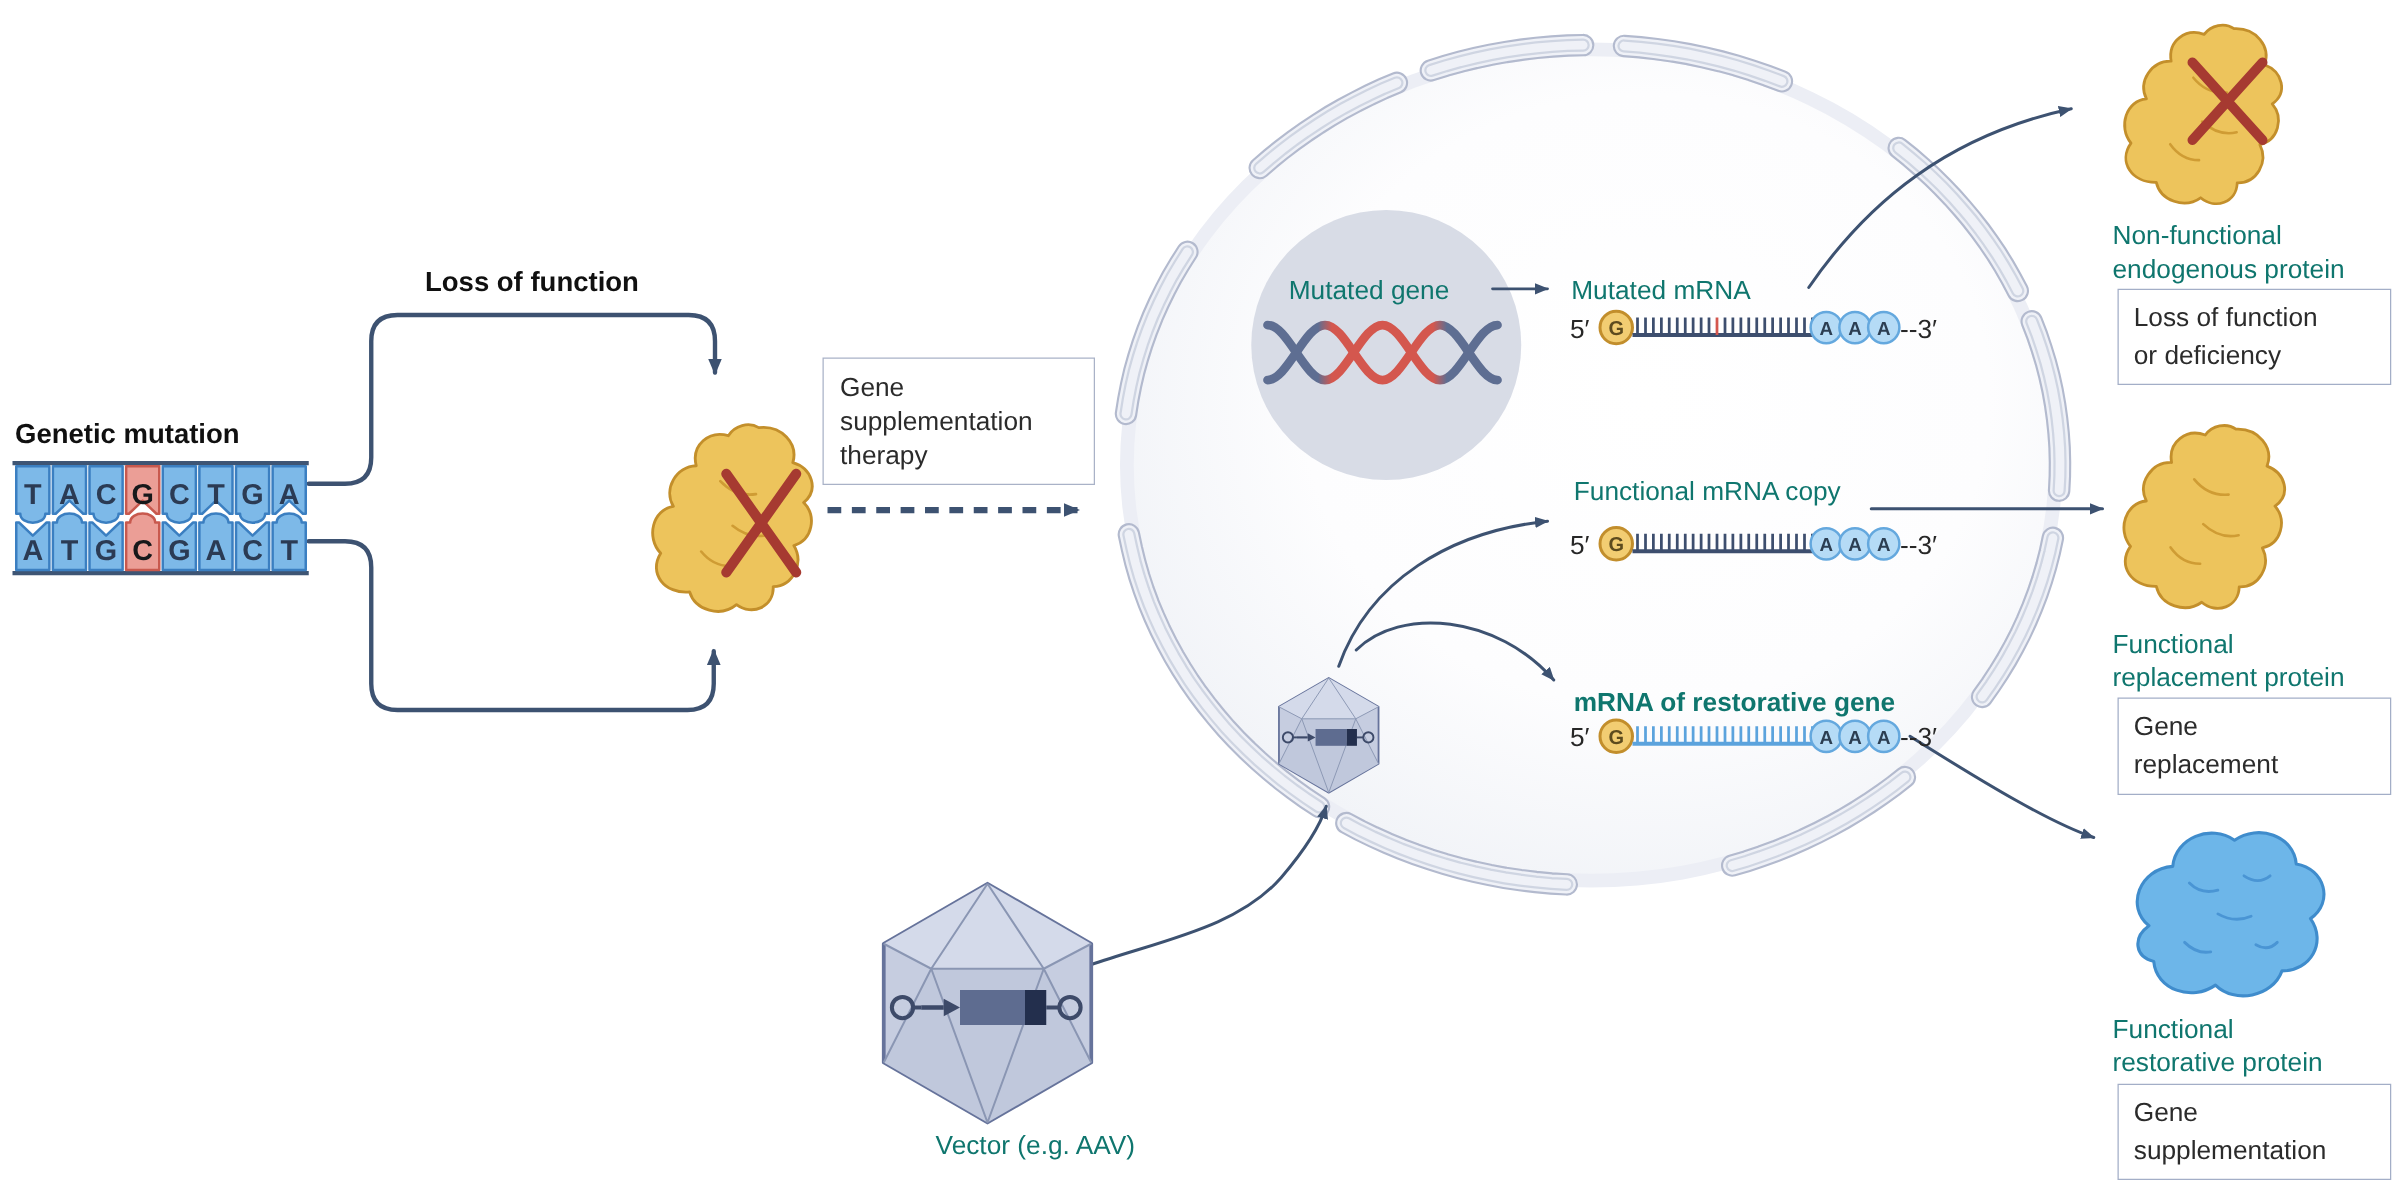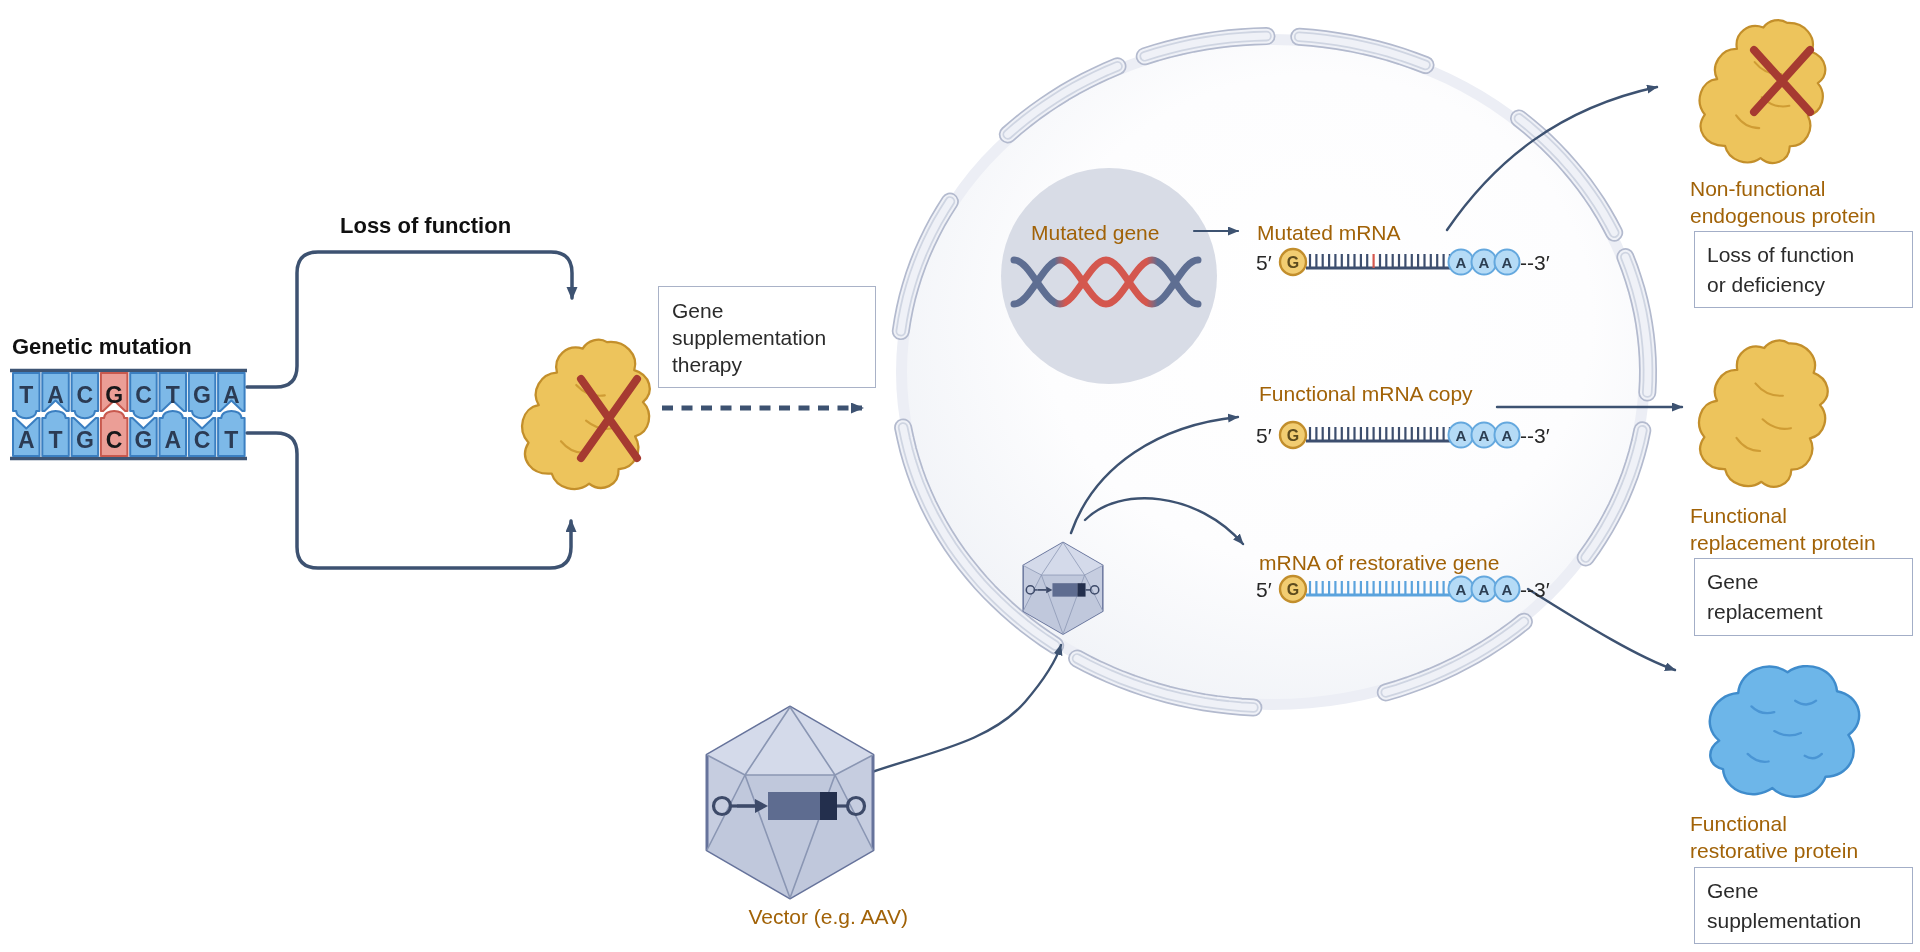--- a/index.html
+++ b/index.html
@@ -1,19 +1,19 @@
 <!DOCTYPE html>
 <html><head>
 <meta charset="utf-8">
 <style>
   html,body{margin:0;padding:0;background:#fff;}
   #canvas{position:relative;width:1920px;height:952px;background:#ffffff;overflow:hidden;
           font-family:"Liberation Sans","DejaVu Sans",sans-serif;}
   #art{position:absolute;left:0;top:0;}
-  .lbl{position:absolute;color:#a16207;font-size:21px;line-height:27px;white-space:nowrap;z-index:3;}
+  .lbl{position:absolute;color:#0f766e;font-size:21px;line-height:27px;white-space:nowrap;z-index:3;}
   .bold{font-weight:700;color:#101010;font-size:22px;}
   .ctr{text-align:right;}
   .obox{position:absolute;box-sizing:border-box;border:1.5px solid #a3aec7;background:#fff;
         padding:8px 12px;font-size:21px;line-height:30px;color:#2b2b2b;z-index:3;}
   .tbox{position:absolute;box-sizing:border-box;border:1.5px solid #a9b2c7;background:#fff;
         padding:10px 13px;font-size:21px;line-height:27px;color:#2b2b2b;z-index:3;}
 </style>
 </head>
 <body>
 
@@ -306,21 +306,21 @@
 
 <div class="tbox" style="left:658px;top:286px;width:218px;height:102px;">
   <div>Gene</div>
   <div>supplementation</div>
   <div>therapy</div>
 </div>
 
 <div class="lbl" style="left:1031px;top:219px;">Mutated gene</div>
 <div class="lbl" style="left:1257px;top:219px;">Mutated mRNA</div>
 <div class="lbl" style="left:1259px;top:380px;">Functional mRNA copy</div>
-<div class="lbl" style="left:1259px;top:549px;">mRNA of restorative gene</div>
+<div class="lbl" style="left:1259px;top:549px;font-weight:bold;">mRNA of restorative gene</div>
 <div class="lbl ctr" style="left:668px;top:903px;width:240px;">Vector (e.g. AAV)</div>
 
 <div class="lbl" style="left:1690px;top:175px;">
   <div>Non-functional</div>
   <div>endogenous protein</div>
 </div>
 <div class="obox" style="left:1694px;top:231px;width:219px;height:77px;">
   <div>Loss of function</div>
   <div>or deficiency</div>
 </div>

